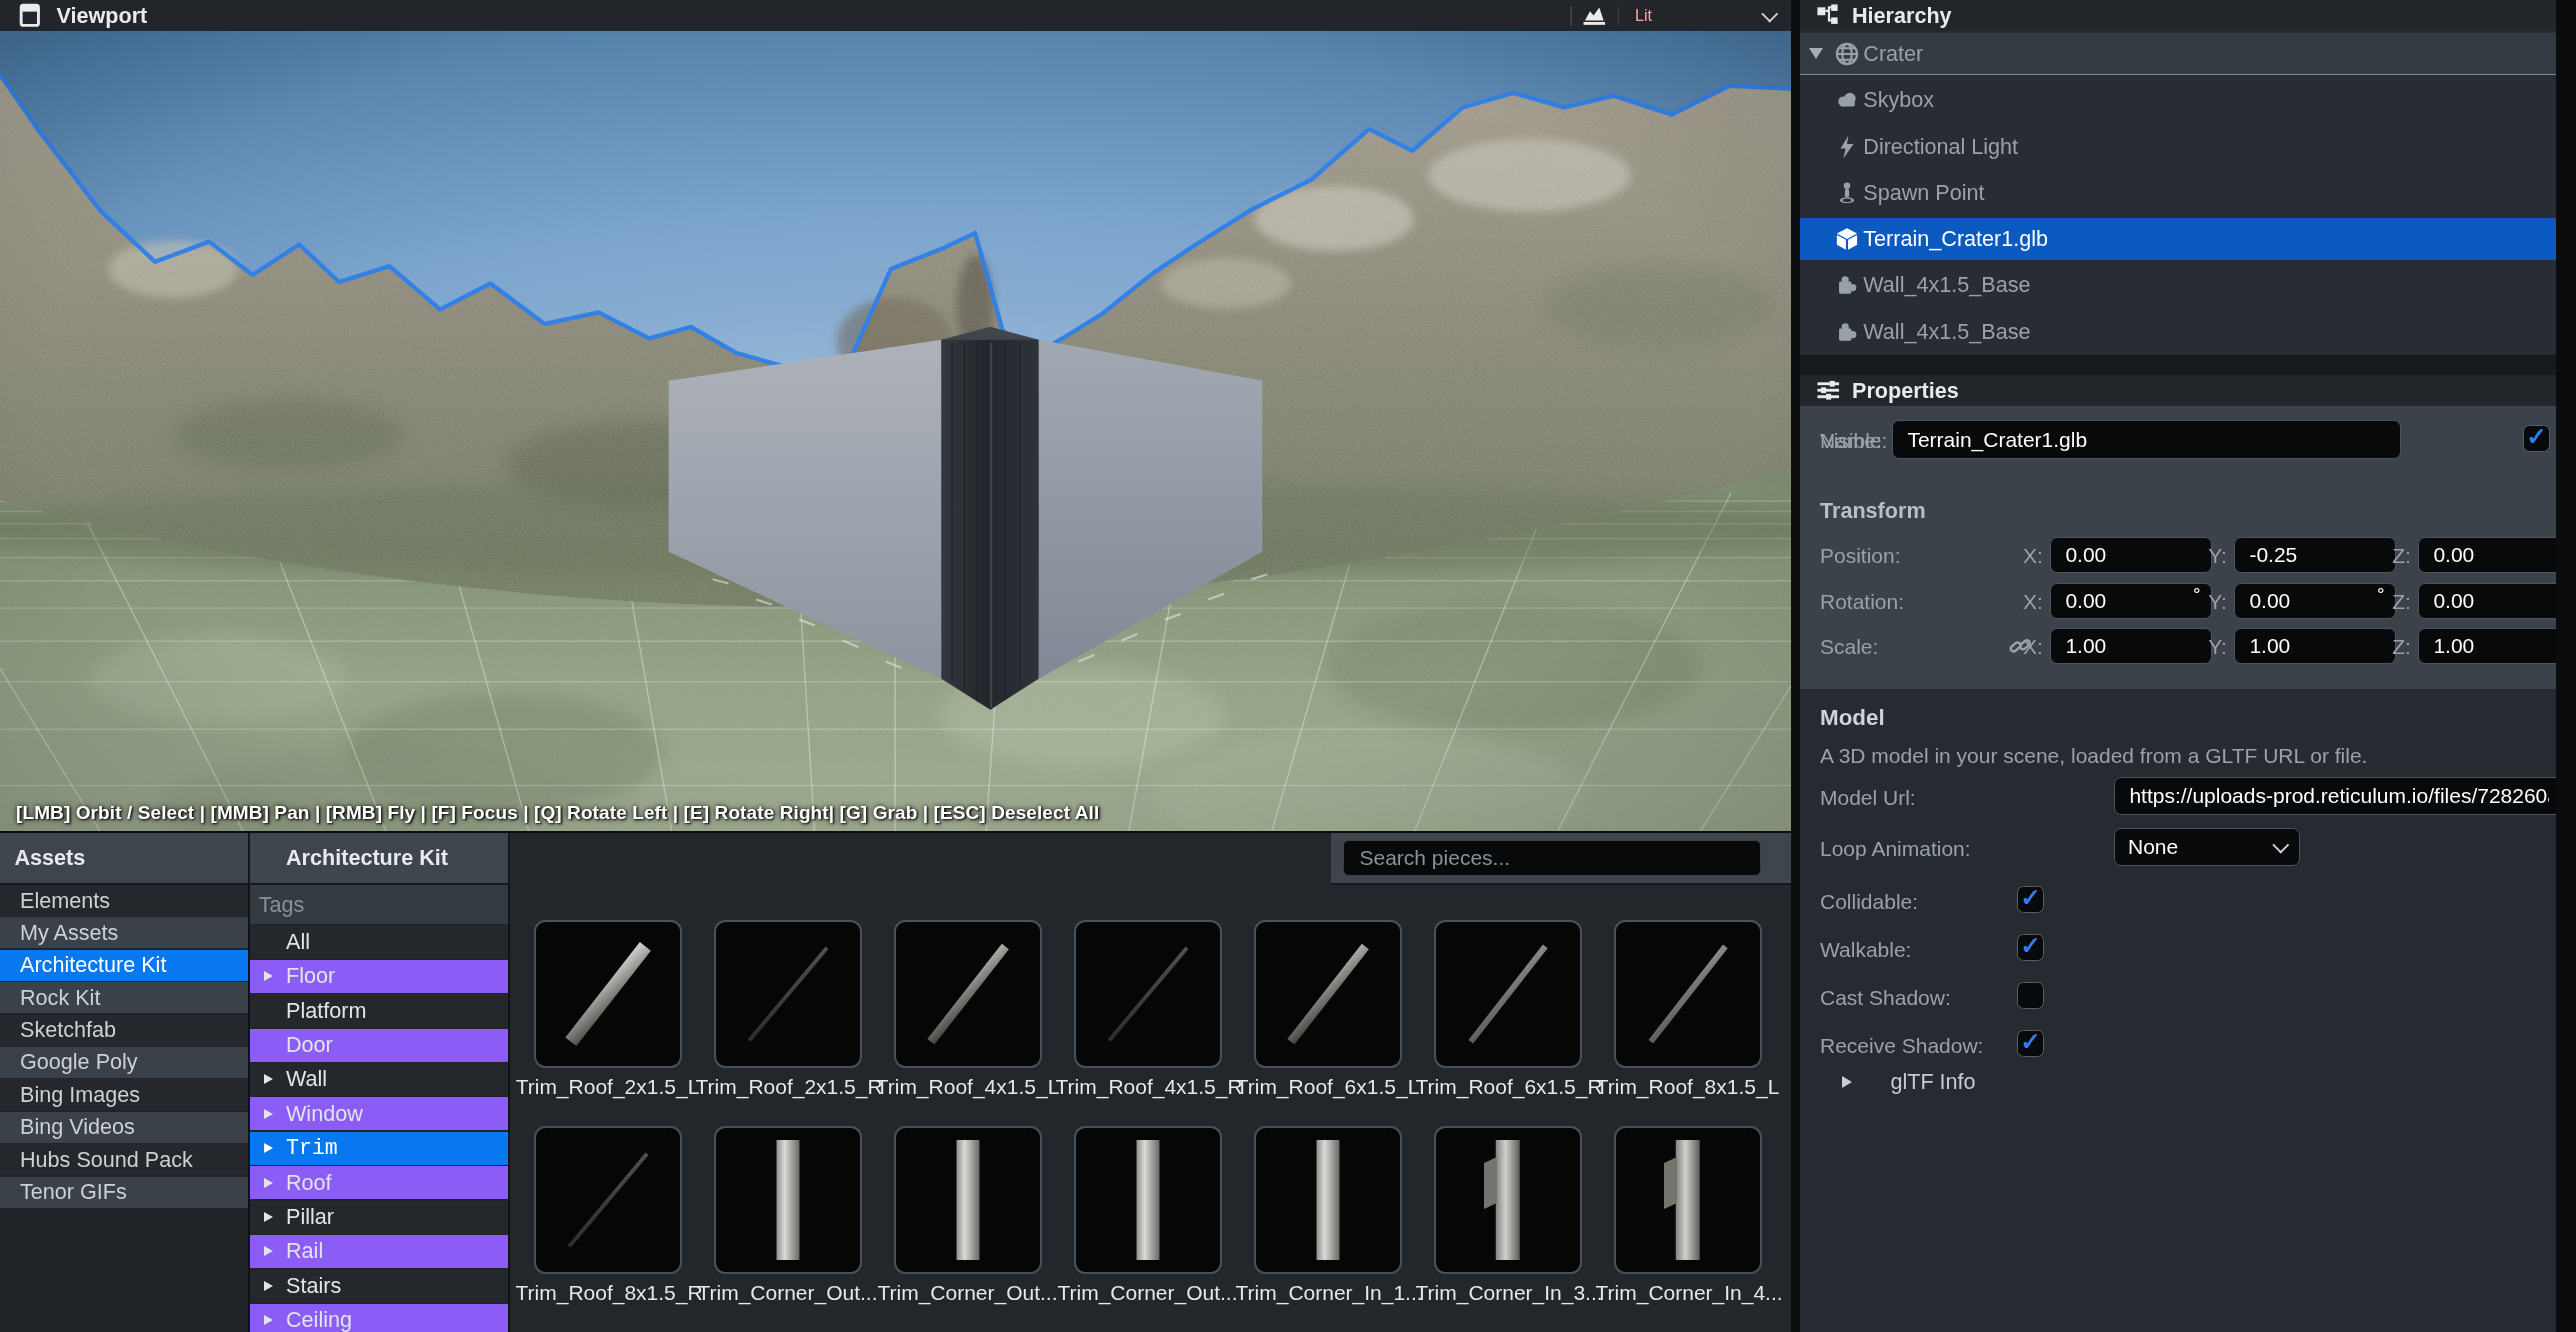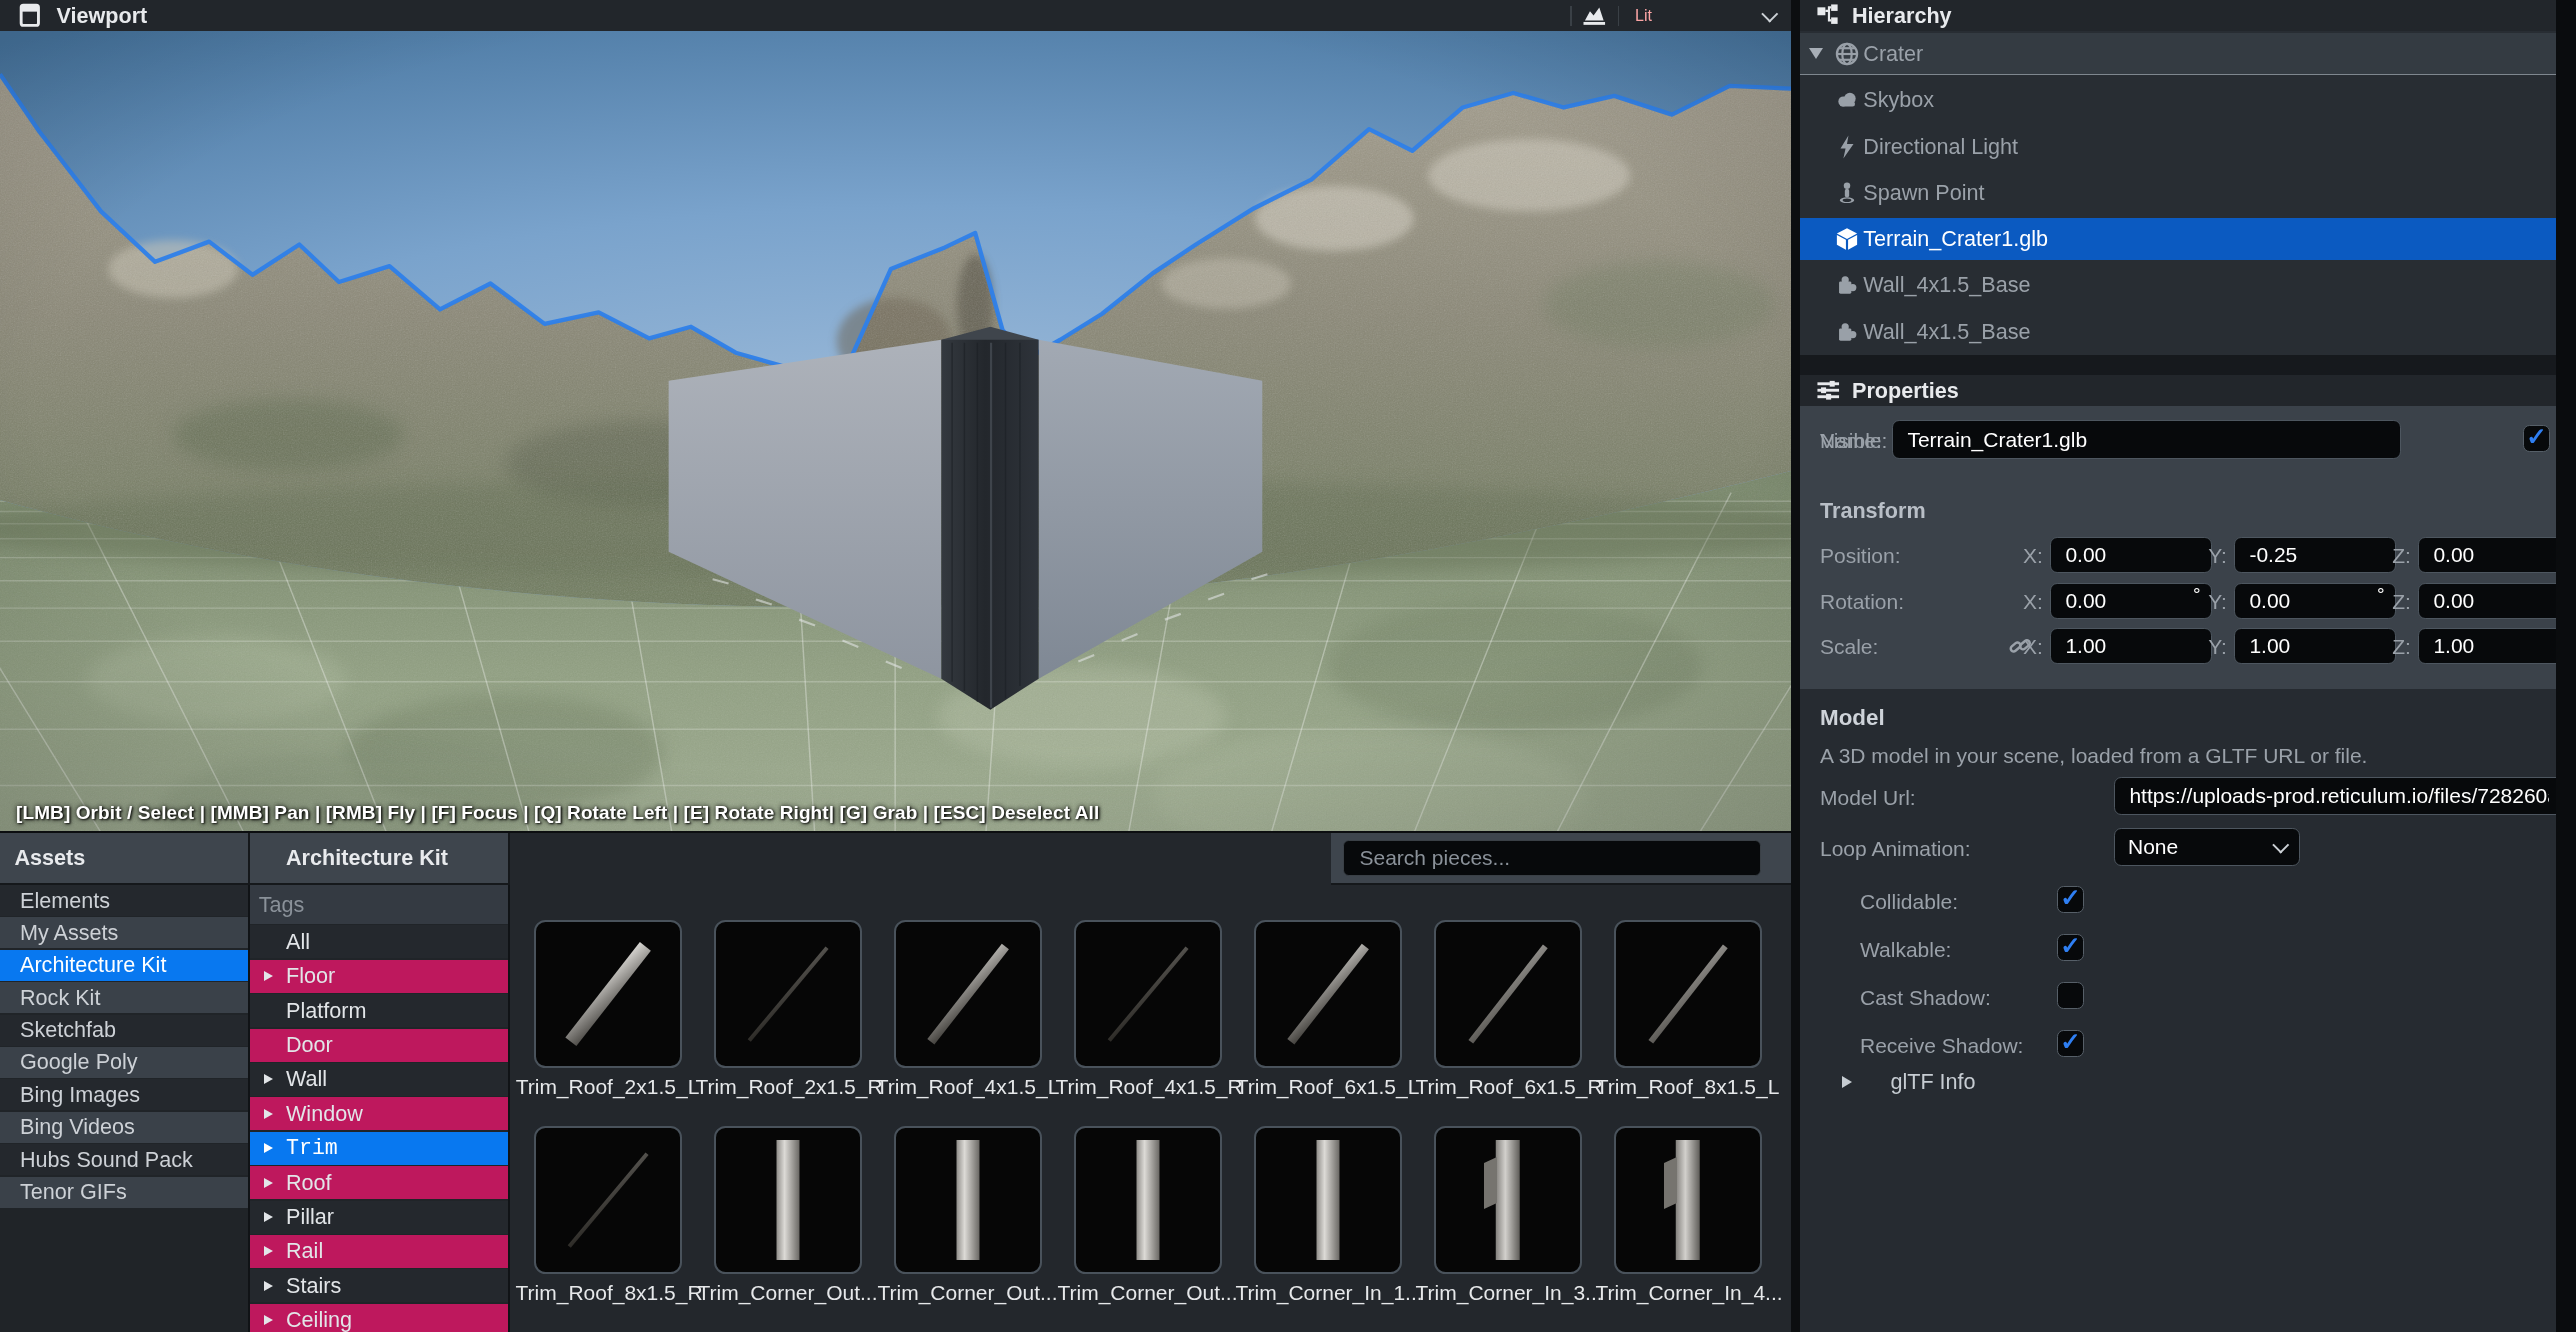--- a/index.html
+++ b/index.html
@@ -74,21 +74,21 @@
   #model-desc { position:absolute; left:20px; top:369px; color:#9aa1a9; font-size:21px; }
   #modelurl-row { position:absolute; left:0; top:402px; width:100%; height:38px; }
   #modelurl-row .plabel { position:absolute; left:20px; top:8.7px; }
   #modelurl-input { position:absolute; left:314px; top:0; width:450px; height:38px; white-space:nowrap; }
   #loop-row { position:absolute; left:0; top:453px; width:100%; height:38px; }
   #loop-row .plabel { position:absolute; left:20px; top:8.7px; }
   #loop-select { position:absolute; left:314px; top:0; width:186px; height:38px; background:#07090b; border:1.4px solid #4d565f;
                  border-radius:7.2px; display:flex; align-items:center; padding:0 13px; cursor:pointer; }
   #loop-select .val { color:#fff; font-size:21px; flex:1; }
 
-  #prop-checks { position:absolute; left:0; top:505px; width:100%;padding-left:40px; }
+  #prop-checks { position:absolute; left:0; top:505px; width:100%; }
   .chkrow { height:48px; position:relative; }
   .chkrow .plabel { position:absolute; left:20px; top:10px; }
   .chkrow .cbx { position:absolute; left:217px; top:5.8px; }
 
   #gltf-row { position:absolute; left:14.4px; top:694px; display:flex; align-items:center; gap:10px; cursor:pointer; }
   #gltf-row .caret-right { border-left-width:10px; border-top-width:6.5px; border-bottom-width:6.5px; border-left-color:#c6ccd2; }
   #gltf-row span { color:#c6ccd2; font-size:21.6px;margin-left:28px; }
 
   #right-scrollbar { position:absolute; right:0; top:0; width:20px; height:1333px; background:#0a0c0e; }
 
@@ -104,21 +104,21 @@
 
   #assets-col { position:absolute; left:0; top:52px; width:250px; height:450px; background:#202428; border-right:2.2px solid #101316; }
   .arow { height:31px; margin-bottom:1.4px; display:flex; align-items:center; padding-left:20px; color:#cdd1d6; font-size:21.6px; cursor:pointer; }
   .arow.alt-0 { background:#24282d; } .arow.alt-1 { background:#3a4149; }
   .arow.sel { background:#0878f0; color:#fff; }
 
   #tags-col { position:absolute; left:250px; top:52px; width:260px; height:450px; background:#202428; border-right:2.2px solid #101316; }
   #tags-label-row { height:39px; background:#343a42; display:flex; align-items:center; padding-left:8.7px; margin-bottom:1.4px; }
   #tags-label-row span { color:#8a9199; font-size:21.6px; }
   .trow { height:33px; margin-bottom:1.4px; display:flex; align-items:center; padding-left:14.4px; color:#e2e5e8; font-size:21.6px; cursor:pointer; }
-  .trow.alt-0 { background:#24282d; } .trow.alt-1 { background:#be185d; }
+  .trow.alt-0 { background:#24282d; } .trow.alt-1 { background:#8b5cf6; }
   .trow.sel { background:#0878f0; color:#fff;font-family:Liberation Mono, monospace; }
   .trow .cslot { width:21.6px; display:flex; }
   .trow .caret-right { border-left-width:9.4px; border-top-width:5.8px; border-bottom-width:5.8px; border-left-color:#e2e5e8; }
   .trow.sel .caret-right { border-left-color:#ffffff; }
 
   #grid { position:absolute; left:509px; top:52px; width:1282px; height:450px; overflow:hidden;
           display:flex; flex-wrap:wrap; align-content:flex-start; padding:35px 0 0 24.5px; column-gap:32px; row-gap:27px; }
   .cell { width:148px; }
   .card { width:148px; height:148px; background:#060606; border:2.2px solid #49525b; border-radius:11.5px; position:relative; overflow:hidden; cursor:pointer; }
   .cell .clabel { display:block; width:184px; margin:7.2px 0 0 -18px; text-align:center; color:#e6e8ea; font-size:21px; white-space:nowrap; }

